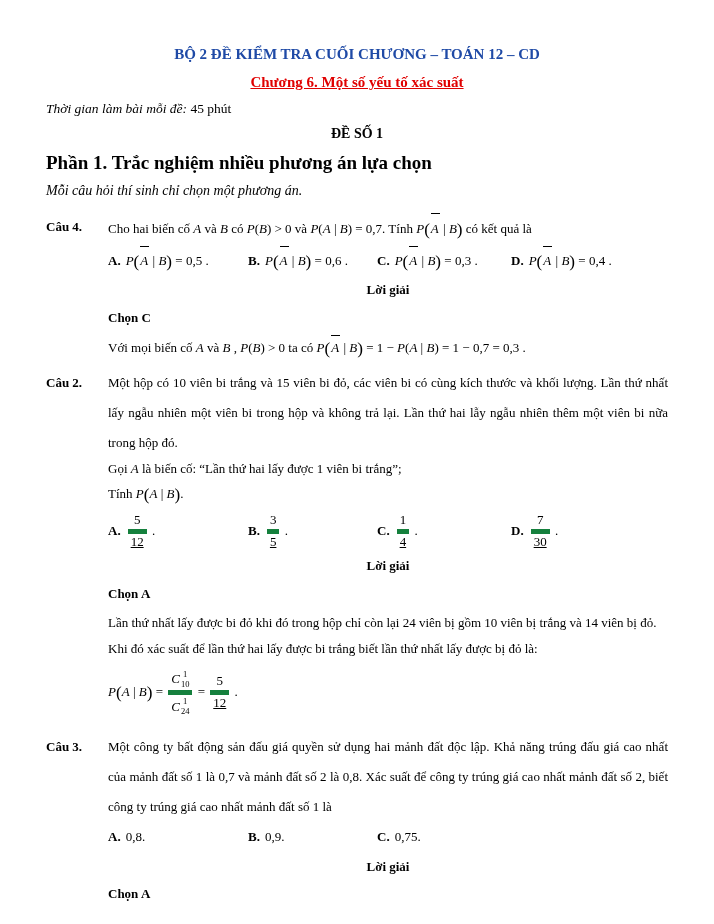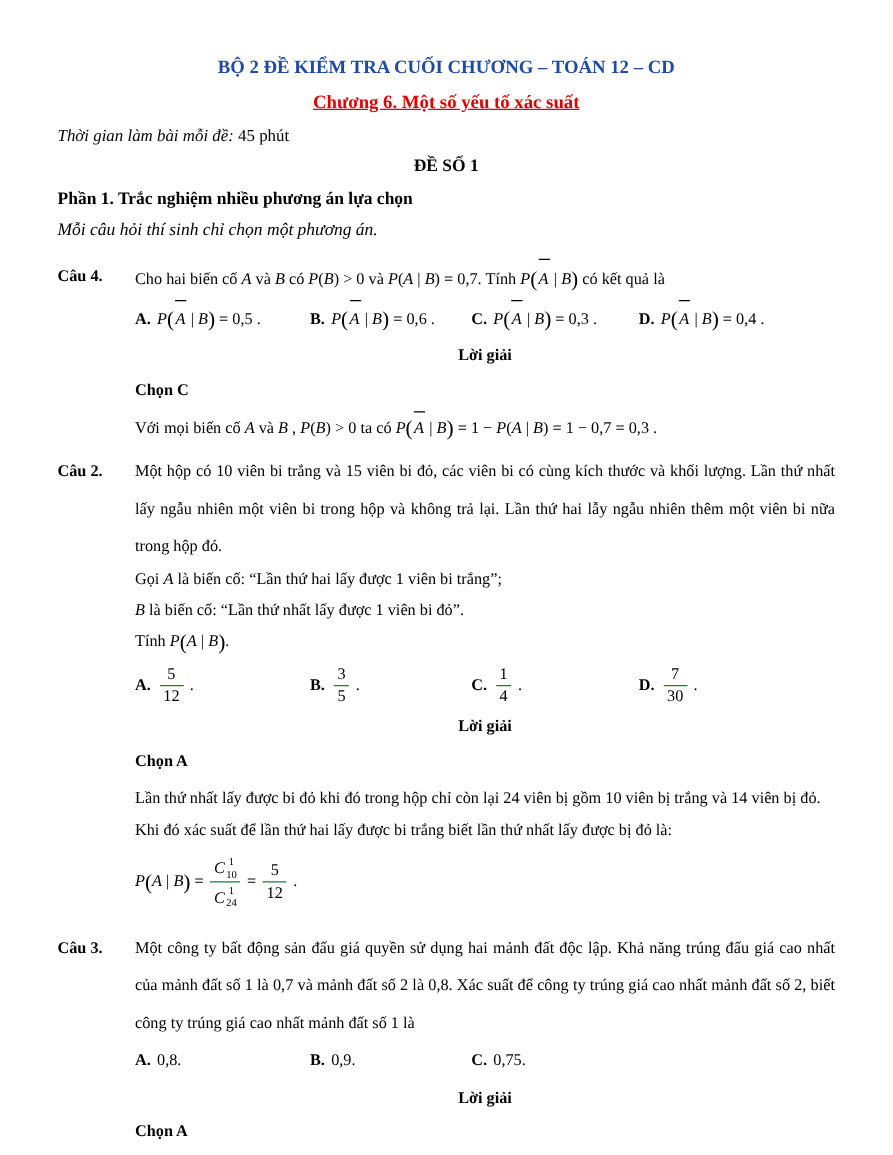--- a/index.html
+++ b/index.html
@@ -9,21 +9,21 @@
     color:#000;font-size:13px;
   }
   .page{box-sizing:border-box;width:714px;height:924px;padding:46px 46px 0 46px;}
   .t-center{text-align:center;}
   .it{font-style:italic;}
 
   .doc-title{font-weight:bold;font-size:15px;margin:0 0 11px 0;}
   .chapter{font-weight:bold;font-size:15px;margin:0 0 10px 0;}
   .time-line{font-size:13.5px;margin:0 0 9px 0;}
   .exam-no{font-weight:bold;font-size:14px;margin:0 0 10px 0;}
-  .part-title{font-weight:bold;font-size:14px;margin:0 0 9px 0;}
+  .part-title{font-weight:bold;font-size:19px;margin:0 0 9px 0;}
   .part-note{font-style:italic;font-size:14px;margin:0 0 13px 0;}
 
   .q{display:grid;grid-template-columns:62px 1fr;margin:0 0 7px 0;}
   .q-label{font-weight:bold;line-height:2.3;}
   .q-content{min-width:0;}
   .q-text{margin:0;text-align:justify;line-height:2.3;}
   .aux-line{margin:0;line-height:1.92;}
   .sol-p{margin:0;text-align:justify;line-height:2.0;}
 
   .opts{display:grid;grid-template-columns:140px 129px 134px 1fr;line-height:2.2;margin:1px 0 2px 0;align-items:center;}
@@ -35,21 +35,21 @@
   .formula{margin:7px 0 9px 0;line-height:1.2;}
 
   
   .tok-mat{font-style:italic;}
   .tok-ov{position:relative;display:inline-block;font-style:italic;padding:2px 1px 0 1px;}
   .tok-ov::before{content:"";position:absolute;top:1px;left:1px;right:0;border-top:1.2px solid #000;}
   .tok-big{display:inline-block;font-size:1.32em;line-height:1;vertical-align:-0.12em;}
   .frac{display:inline-flex;flex-direction:column;align-items:center;vertical-align:middle;
         line-height:1.15;text-align:center;margin:0 2px;}
   .frac .num{display:block;padding:0 3px 1px 3px;}
-  .frac .den{display:block;border-top:1px solid #15803d;padding:1px 3px 0 3px;}
+  .frac .den{display:block;border-top:5px solid #15803d;padding:1px 3px 0 3px;text-decoration:underline;}
   .scr{display:inline-flex;align-items:center;line-height:1;}
   .scr .base{font-style:italic;}
   .scr .stack{display:inline-flex;flex-direction:column;font-size:8.5px;line-height:1.2;margin-left:1px;}
 </style>
 </head>
 <body>
 
 <div class="page">
 
   <div class="doc-title t-center" style="color: rgb(31, 74, 166);">BỘ 2 ĐỀ KIỂM TRA CUỐI CHƯƠNG – TOÁN 12 – CD</div>
@@ -73,21 +73,20 @@
       <div class="choice">Chọn C</div>
       <p class="aux-line"><span class="tok-txt">Với mọi biến cố </span><span class="tok-mat">A</span><span class="tok-txt"> và </span><span class="tok-mat">B</span><span class="tok-txt"> , </span><span class="tok-mat">P</span><span class="tok-txt">(</span><span class="tok-mat">B</span><span class="tok-txt">) &gt; 0 ta có </span><span class="tok-mat">P</span><span class="tok-big">(</span><span class="tok-ov">A</span><span class="tok-txt"> | </span><span class="tok-mat">B</span><span class="tok-big">)</span><span class="tok-txt"> = 1 − </span><span class="tok-mat">P</span><span class="tok-txt">(</span><span class="tok-mat">A</span><span class="tok-txt"> | </span><span class="tok-mat">B</span><span class="tok-txt">) = 1 − 0,7 = 0,3 .</span></p>
     </div>
   </div>
 
   <div class="q">
     <div class="q-label">Câu 2.</div>
     <div class="q-content">
       <p class="q-text">Một hộp có 10 viên bi trắng và 15 viên bi đỏ, các viên bi có cùng kích thước và khối lượng. Lần thứ nhất lấy ngẫu nhiên một viên bi trong hộp và không trả lại. Lần thứ hai lẫy ngẫu nhiên thêm một viên bi nữa trong hộp đó.</p>
       <p class="aux-line"><span class="tok-txt">Gọi </span><span class="tok-mat">A</span><span class="tok-txt"> là biến cố: “Lần thứ hai lấy được 1 viên bi trắng”;</span></p>
-      <p class="aux-line"><span class="tok-mat">B</span><span class="tok-txt"> là biến cố: “Lần thứ nhất lấy được 1 viên bi đỏ”.</span></p>
       <p class="aux-line"><span class="tok-txt">Tính </span><span class="tok-mat">P</span><span class="tok-big">(</span><span class="tok-mat">A</span><span class="tok-txt"> | </span><span class="tok-mat">B</span><span class="tok-big">)</span><span class="tok-txt">.</span></p>
       <div class="opts" style="margin:6px 0 4px 0;">
         <div class="opt"><span class="opt-letter">A.</span><span><span class="frac">
                 <span class="num"><span>5</span></span>
                 <span class="den"><span>12</span></span>
               </span><span class="tok-txt"> .</span></span></div>
         <div class="opt"><span class="opt-letter">B.</span><span><span class="frac">
                 <span class="num"><span>3</span></span>
                 <span class="den"><span>5</span></span>
               </span><span class="tok-txt"> .</span></span></div>

